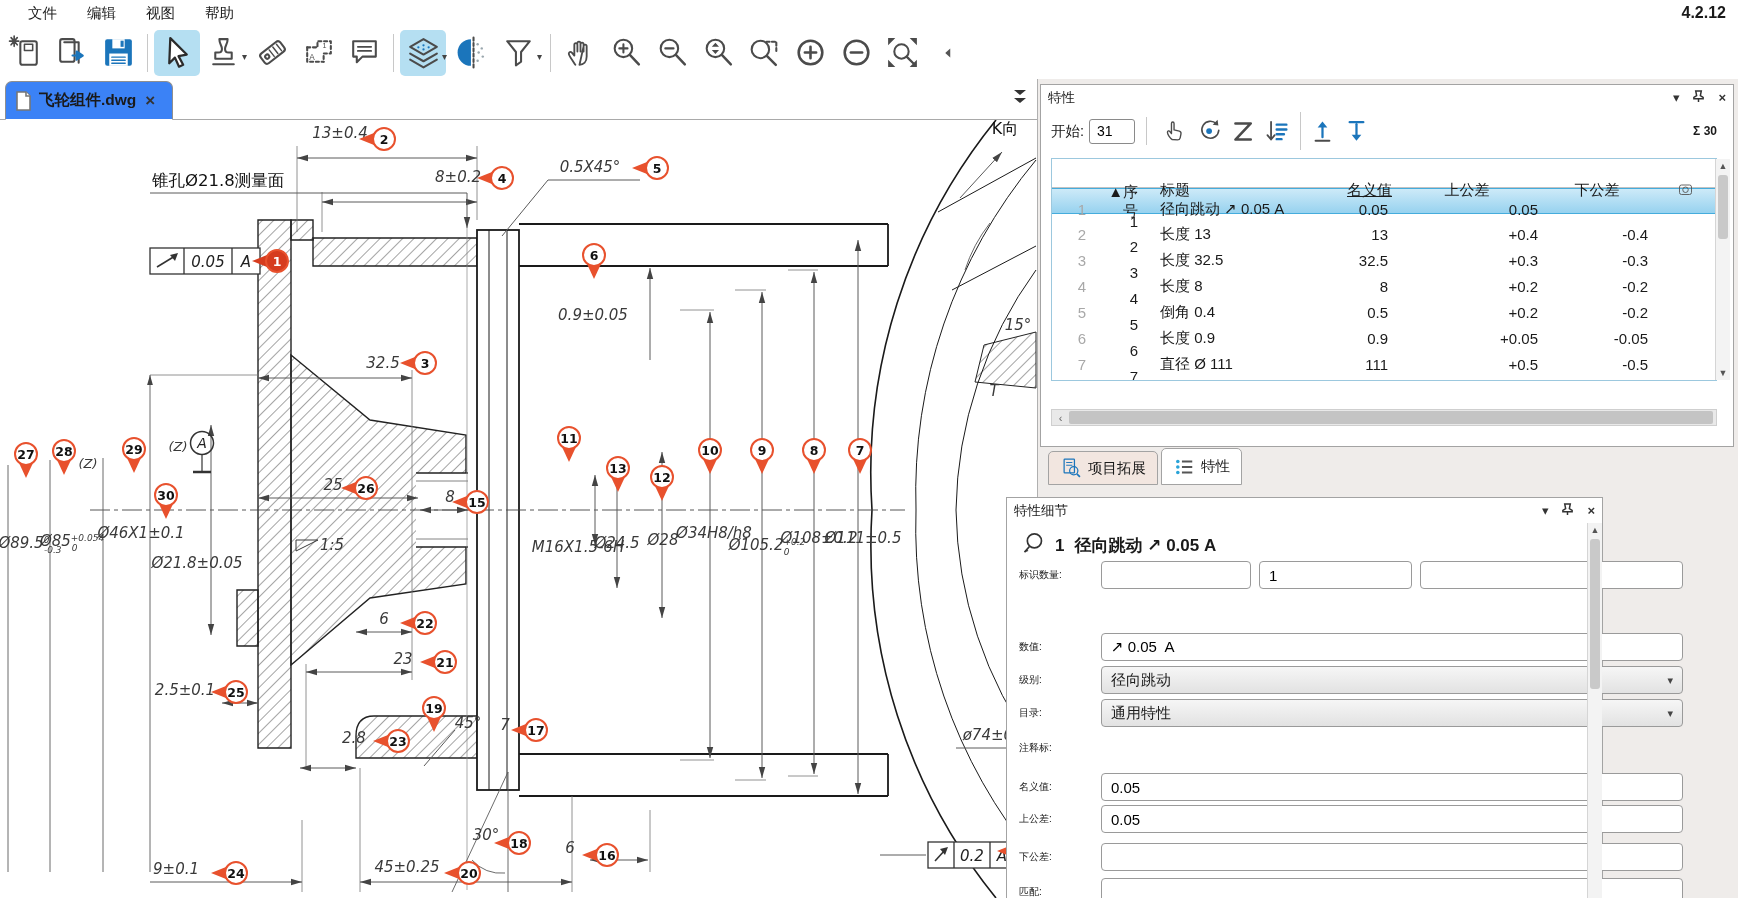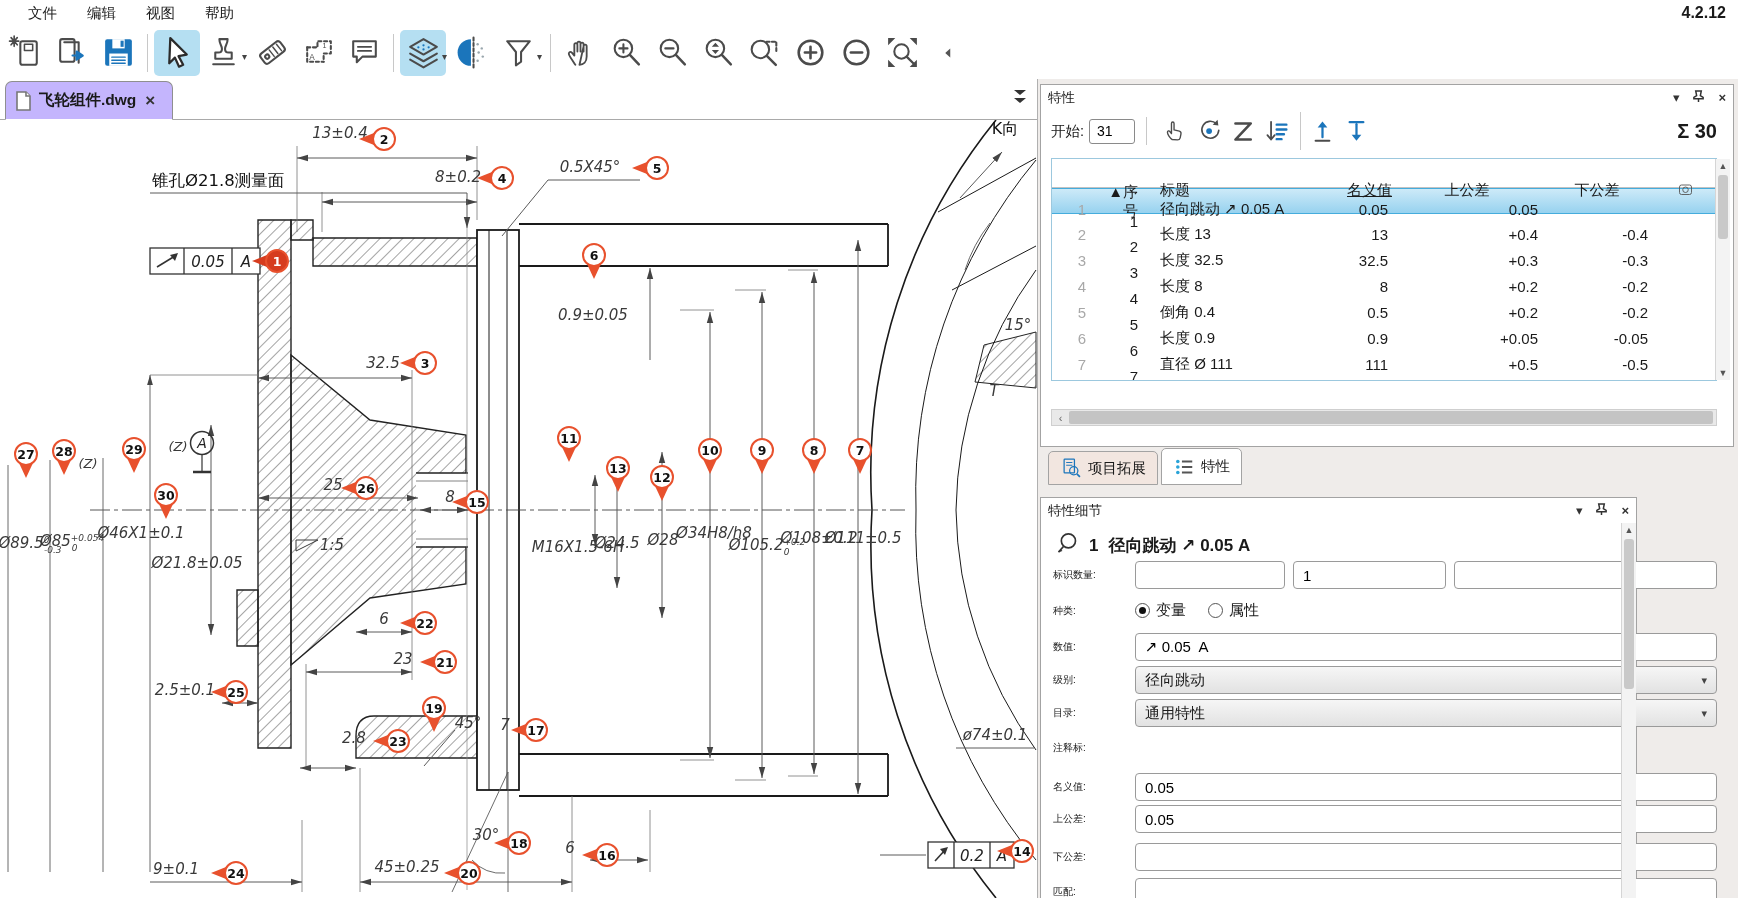--- a/index.html
+++ b/index.html
@@ -21,21 +21,21 @@
   .tbtn.sel { background:#b5dff2; }
   .tbtn svg { width:37px; height:37px; stroke:#4b4b4b; stroke-width:2; fill:none;
     stroke-linecap:round; stroke-linejoin:round; }
   .tbtn.small svg { width:20px; height:20px; }
   .dd { font-size:10px; color:#444; margin:8px 2px 0 -4px; flex:0 0 auto;}
   .tdiv { width:1px; height:38px; background:#c8c8c8; margin:0 6px; flex:0 0 auto; }
 
   
   #tabbar { position:absolute; top:79px; left:0; width:1037px; height:41px; background:#fff;
     border-bottom:1px solid #a9a9a9; }
-  #doc-tab { position:absolute; left:5px; top:2px; height:39px; width:168px; background:#c4b5fd;
+  #doc-tab { position:absolute; left:5px; top:2px; height:39px; width:168px; background:#3b82f6;
     border:1px solid #8f8f8f; border-bottom:1px solid #fff; border-radius:7px 7px 0 0;
     display:flex; align-items:center; gap:7px; padding:0 9px; font-size:15.5px; font-weight:bold; z-index:3;}
   #doc-tab svg { width:17px; height:20px; stroke:#777; fill:#fff; stroke-width:1.6;}
   #tab-close { font-size:17px; font-weight:bold; color:#333; margin-left:2px; cursor:default;}
   #panel-menu-icon { position:absolute; left:1012px; top:8px; width:16px; height:18px; }
 
   
   #canvas { position:absolute; top:120px; left:0; width:1037px; height:778px; background:#fff; }
   #canvas svg text { font-family:"DejaVu Sans","Liberation Sans",sans-serif; }
 
@@ -48,21 +48,21 @@
   .phead .hicons span { font-size:13px; line-height:1; cursor:default;}
   .pin-glyph svg { width:13px; height:13px; stroke:#333; stroke-width:1.6; fill:none; }
 
   #panel-props { left:1040px; top:84px; width:694px; height:363px; }
   #props-tools { display:flex; align-items:center; height:42px; padding-left:10px; gap:5px; font-size:14.5px;}
   #start-input { width:46px; height:25px; border:1px solid #8a8a8a; border-radius:3px;
     padding-left:7px; font-size:14px; font-family:inherit; }
   .pbtn { width:34px; height:34px; display:flex; align-items:center; justify-content:center; }
   .pbtn svg { width:29px; height:29px; stroke:#4b4b4b; stroke-width:2; fill:none;
     stroke-linecap:round; stroke-linejoin:round;}
-  #sum-label { margin-left:auto; margin-right:16px; font-weight:bold; font-size:20px; }
+  #sum-label { margin-left:auto; margin-right:16px; font-weight:bold; font-size:12px; }
 
   #ptable-wrap { position:absolute; left:10px; top:73px; width:666px; height:223px;
     border:1px solid #9cc8de; overflow:hidden; background:#fff;}
   .trow { display:grid; grid-template-columns:44px 54px 146px 100px 150px 110px 1fr;
     height:26px; align-items:center; font-size:15px; }
   .trow.thead { height:29px; border-bottom:1px solid #c2c2c2; font-size:15px; }
   .trow .c0 { text-align:right; padding-right:10px; color:#a8a8a8; }
   .trow .c1 { text-align:right; padding-right:12px;margin-top:24px; }
   .trow .c2 { text-align:left; padding-left:10px; white-space:nowrap; overflow:hidden;}
   .trow .c3,.trow .c4,.trow .c5 { text-align:right; padding-right:8px; }
@@ -82,21 +82,21 @@
   .vscroll .vthumb { position:absolute; left:2px; right:2px; background:#c9c9c9; border-radius:3px;}
 
   
   #docktabs { position:absolute; left:1048px; top:451px; display:flex; gap:3px; z-index:2;}
   .dtab { height:34px; display:flex; align-items:center; gap:6px; padding:0 11px;
     font-size:14.5px; border:1px solid #a3a3a3; border-radius:5px 5px 0 0; background:#f2e6e0;}
   .dtab.active { background:#fff; height:37px; margin-top:-3px; }
   .dtab svg { width:22px; height:22px; }
 
   
-  #panel-details { left:1040px; top:497px; width:597px; height:402px; border-bottom:none;}
+  #panel-details { left:1006px; top:497px; width:597px; height:402px; border-bottom:none;}
   #detail-title-row { position:absolute; left:14px; top:33px; display:flex; align-items:center;
     gap:10px; font-size:17px; font-weight:bold; }
   #detail-balloon-icon svg { width:24px; height:24px; }
   .frow { position:absolute; left:12px; width:664px; display:flex; align-items:center; }
   .frow .flabel { width:82px; flex:0 0 auto; font-size:10px; }
   .finput { height:28px; border:1px solid #9a9a9a; border-radius:4px; padding:0 9px;
     font-size:15px; font-family:inherit; background:#fff; flex:1; min-width:0;}
   .combo { height:28px; border:1px solid #9a9a9a; border-radius:4px; padding:0 9px;
     font-size:15px; background:linear-gradient(#f6f6f6,#e2e2e2); flex:1; display:flex;
     align-items:center; }
@@ -795,27 +795,20 @@
     <span>径向跳动 ↗ 0.05 A</span>
   </div>
 
   <div class="frow" style="top:63px">
     <span class="flabel">标识数量:</span>
     <input class="finput" style="max-width: 150px; margin-right: 8px;" value="">
     <input class="finput" style="max-width: 153px; margin-right: 8px;" value="1">
     <input class="finput" value="" style="">
   </div>
 
-  <div class="frow" style="top:103px">
-    <span class="flabel">种类:</span>
-    <span class="rad on"></span>
-    <span class="radlab">变量</span>
-    <span class="rad"></span>
-    <span class="radlab">属性</span>
-  </div>
 
   <div class="frow" style="top:135px">
     <span class="flabel">数值:</span>
     <input class="finput" value="↗ 0.05  A" style="">
   </div>
 
   <div class="frow" style="top:168px">
     <span class="flabel">级别:</span>
     <div class="combo">
       <span>径向跳动</span>

